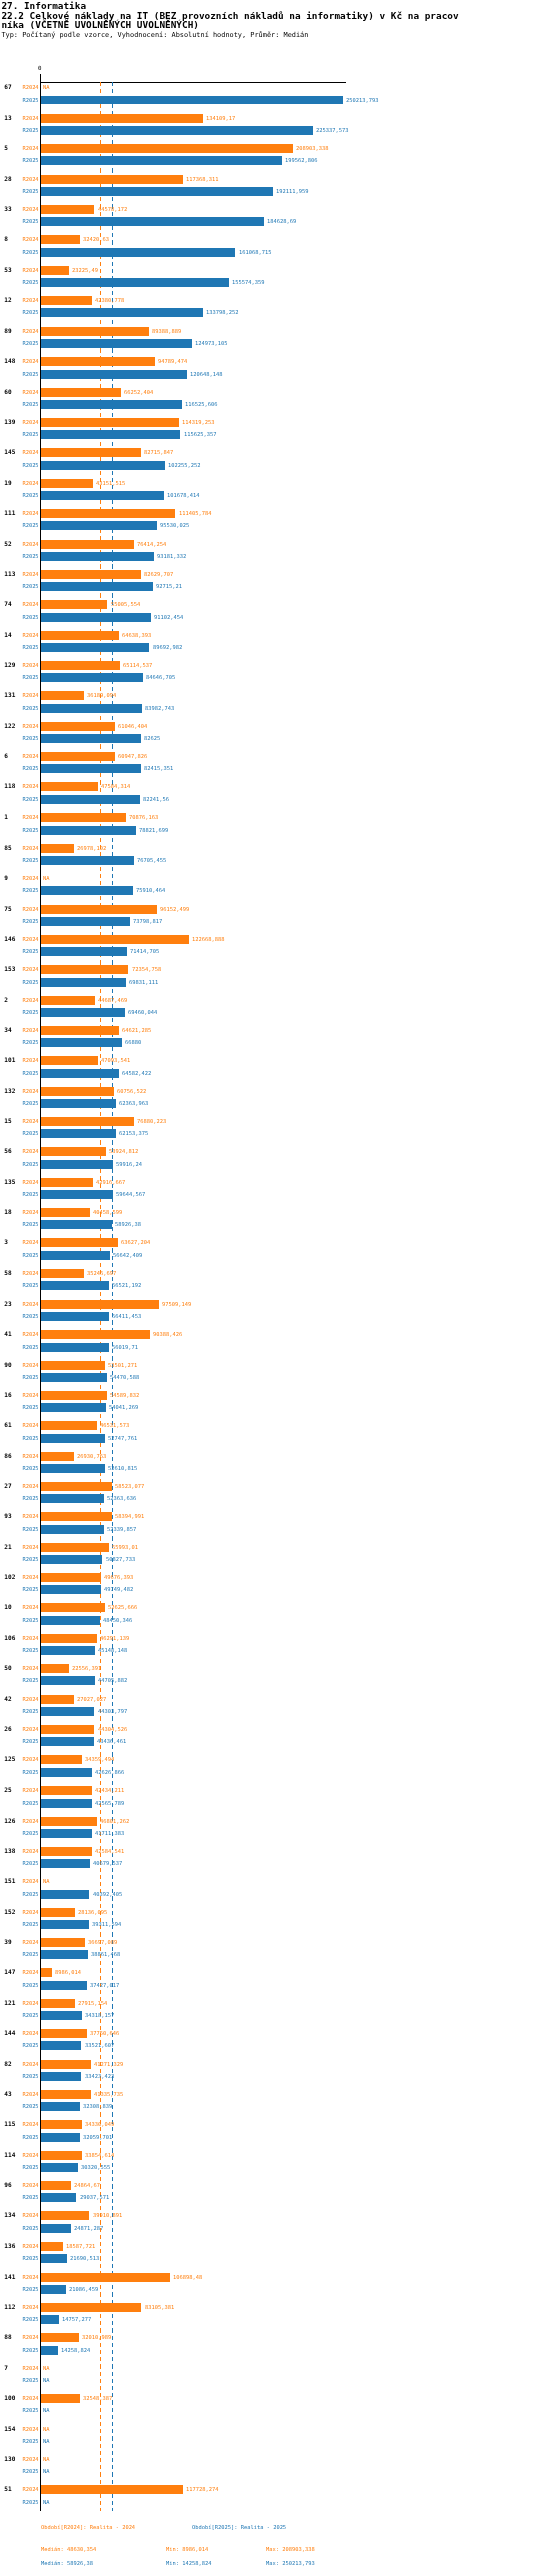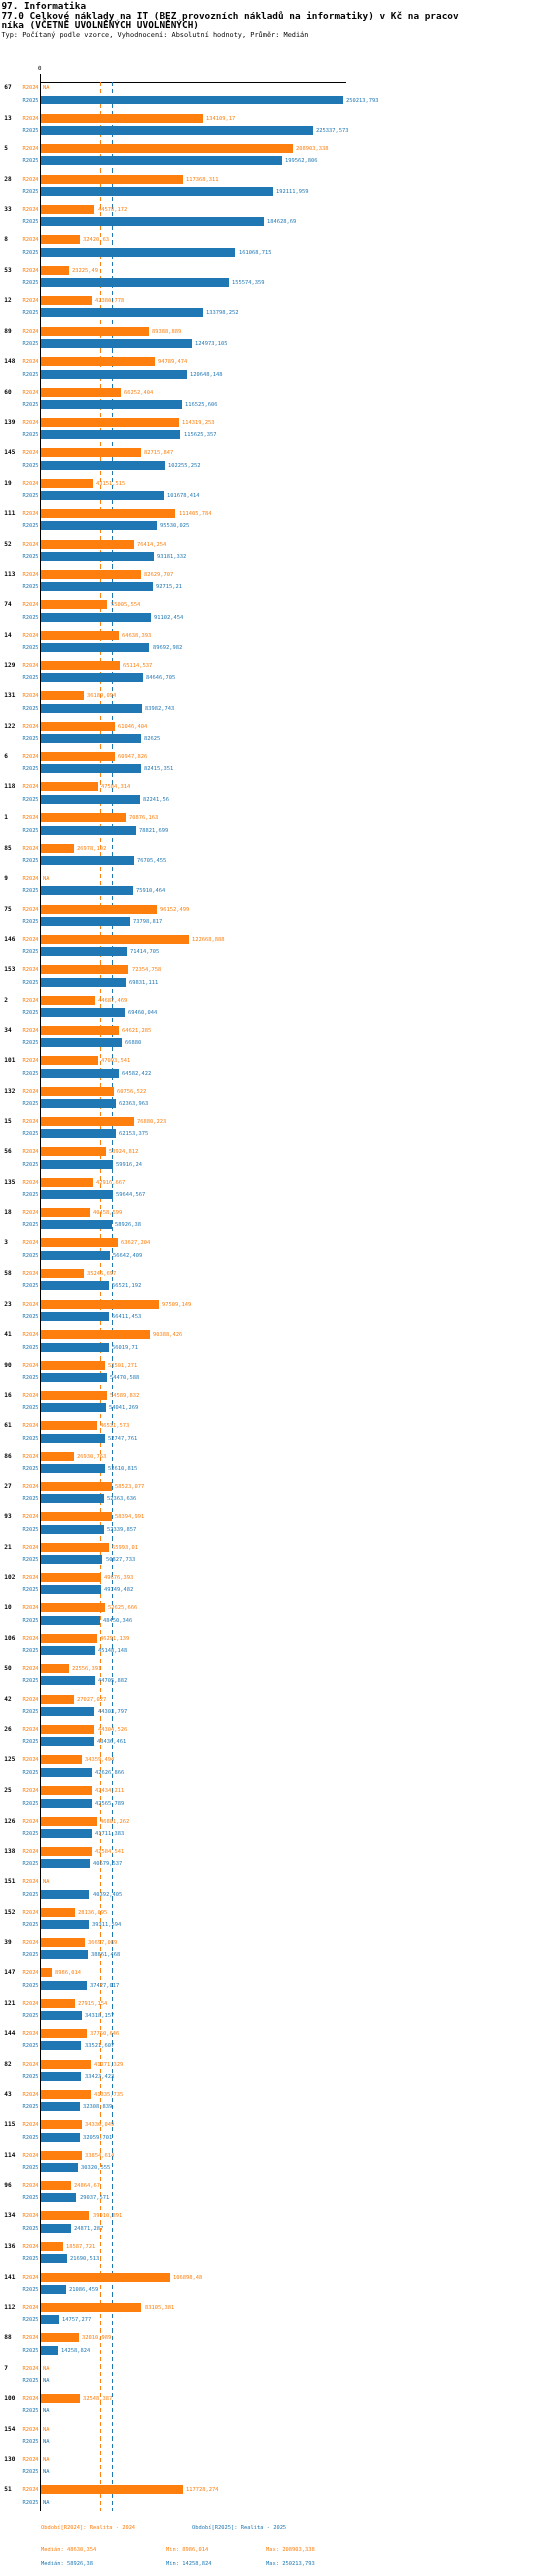--- a/index.html
+++ b/index.html
@@ -23,22 +23,22 @@
   .b0{background:#ff7f0e;}
   .b1{background:#1f77b4;}
   .legend{font-size:5.4px;line-height:7.2px;white-space:nowrap;}
   .stat{font-size:5.4px;line-height:7.2px;white-space:nowrap;}
 </style>
 </head>
 <body>
 
 <div id="page">
 
-  <div class="abs title" style="left:1.4px;top:0.7px;">97. Informatika</div>
-  <div class="abs title" style="left:1.4px;top:11px;">77.0 Celkové náklady na IT (BEZ provozních nákladů na informatiky) v Kč na pracov</div>
+  <div class="abs title" style="left:1.4px;top:0.7px;">27. Informatika</div>
+  <div class="abs title" style="left:1.4px;top:11px;">22.2 Celkové náklady na IT (BEZ provozních nákladů na informatiky) v Kč na pracov</div>
   <div class="abs title" style="left:1.4px;top:20px;">níka (VČETNĚ UVOLNĚNÝCH UVOLNĚNÝCH)</div>
   <div class="abs subtitle" style="left:1.4px;top:32px;">Typ: Počítaný podle vzorce, Vyhodnocení: Absolutní hodnoty, Průměr: Medián</div>
 
   <div class="abs zerolab" style="left:38px;top:66px;">0</div>
   <div class="abs vaxis" style="left:40px;top:74px;height:2437px;"></div>
   <div class="abs haxis" style="left:40px;top:82px;width:306px;"></div>
   <div class="abs medline med-o" style="left:100px;"></div>
   <div class="abs medline med-b" style="left:112px;"></div>
 
   <div class="abs" style="left:0;top:82px;width:542px;height:2430px;" id="chart-rows">

